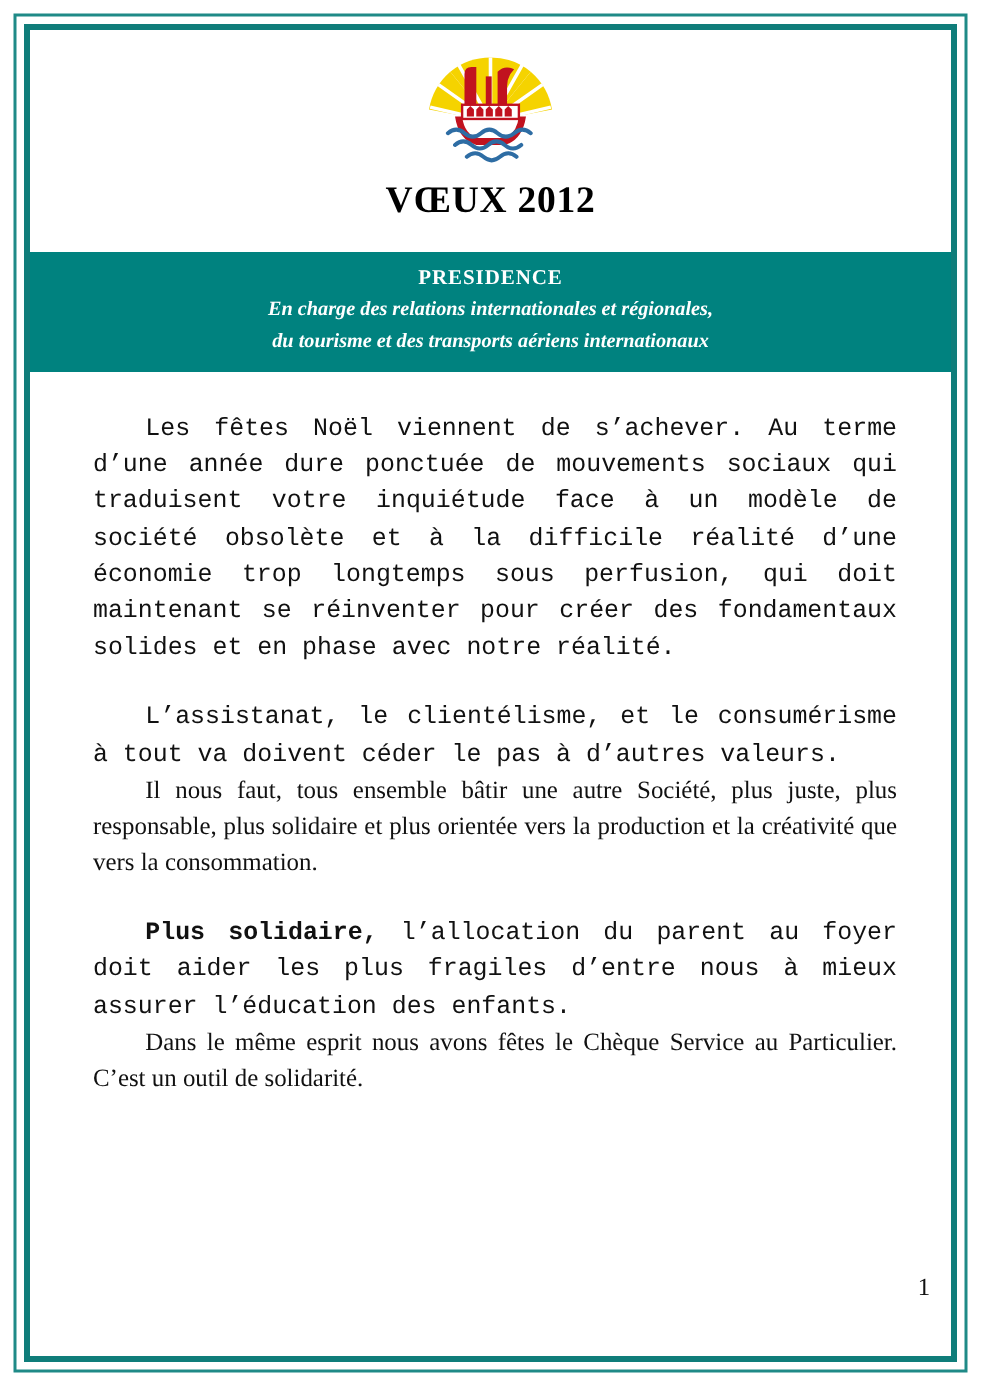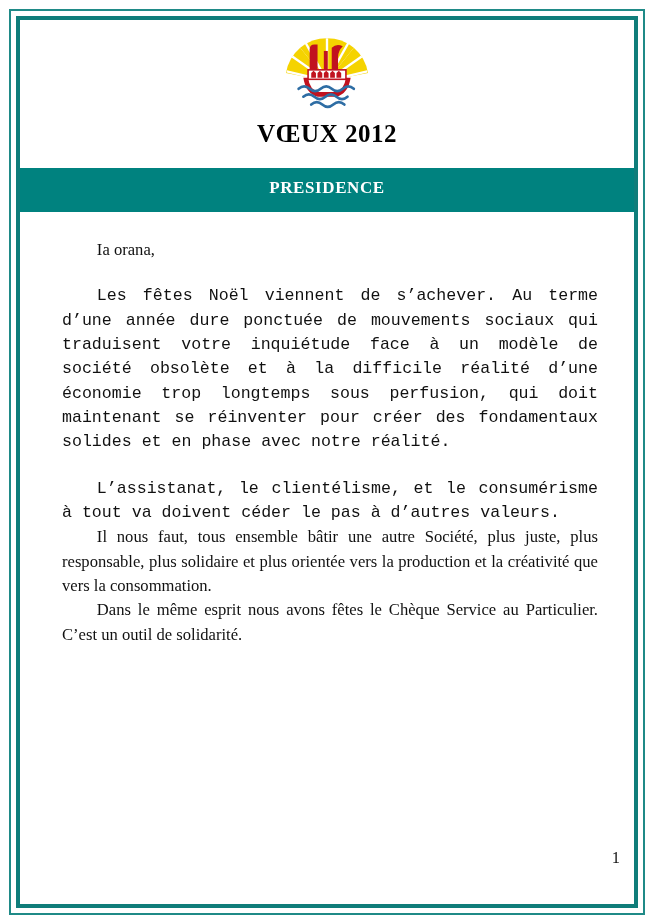--- a/index.html
+++ b/index.html
@@ -79,21 +79,21 @@
   
   .banner {
     margin-top: 20px;
     background: #00827f;
     color: #ffffff;
     padding: 8px 10px 11px 10px;
     text-align: center;
     box-sizing: border-box;
   }
   .banner-title {
-    font-size: 17px;
+    font-size: 14px;
     font-weight: bold;
     letter-spacing: 0.6px;
     line-height: 1.45;
   }
   .banner-sub {
     font-size: 13.5px;
     font-weight: bold;
     font-style: italic;
     line-height: 1.5;
   }
@@ -189,33 +189,35 @@
           <path d="M30 82 q7 -6 14 0 q7 6 14 0 q7 -6 14 0 q7 6 14 0"></path>
           <path d="M40 92 q7 -6 14 0 q7 6 14 0 q7 -6 14 0"></path>
         </g>
       </svg>
     </div>
 
     <div class="doc-title">VŒUX 2012</div>
 
     <div class="banner">
       <div class="banner-title">PRESIDENCE</div>
+      <div class="banner-sub">En charge des relations internationales et régionales,</div>
+      <div class="banner-sub">du tourisme et des transports aériens internationaux</div>
     </div>
 
     <div class="body-text">
 
-      <p class="salutation">Ia orana,</p>
 
       <p class="gap">Les fêtes Noël viennent de s’achever. Au terme d’une année dure ponctuée de mouvements sociaux qui traduisent  votre inquiétude face à un modèle de société obsolète et à la difficile réalité d’une économie trop longtemps sous perfusion, qui doit maintenant se réinventer pour créer des fondamentaux solides et en phase avec notre réalité.</p>
 
       <p class="gap">L’assistanat, le clientélisme, et le consumérisme à tout va doivent céder le pas à d’autres valeurs.</p>
 
       <p class="tight">Il nous faut, tous ensemble bâtir une autre Société, plus juste, plus responsable, plus solidaire et plus orientée vers la production et la créativité que vers la consommation.</p>
 
 
+      <p class="gap"><b>Plus solidaire,</b><span> l’allocation du parent au foyer doit aider les plus fragiles d’entre nous à mieux assurer l’éducation des enfants.</span></p>
 
       <p class="tight">Dans le même esprit nous avons fêtes le Chèque Service au Particulier. C’est un outil de solidarité.</p>
 
     </div>
 
   </div>
 
   <div class="page-number">1</div>
 
 </div>

